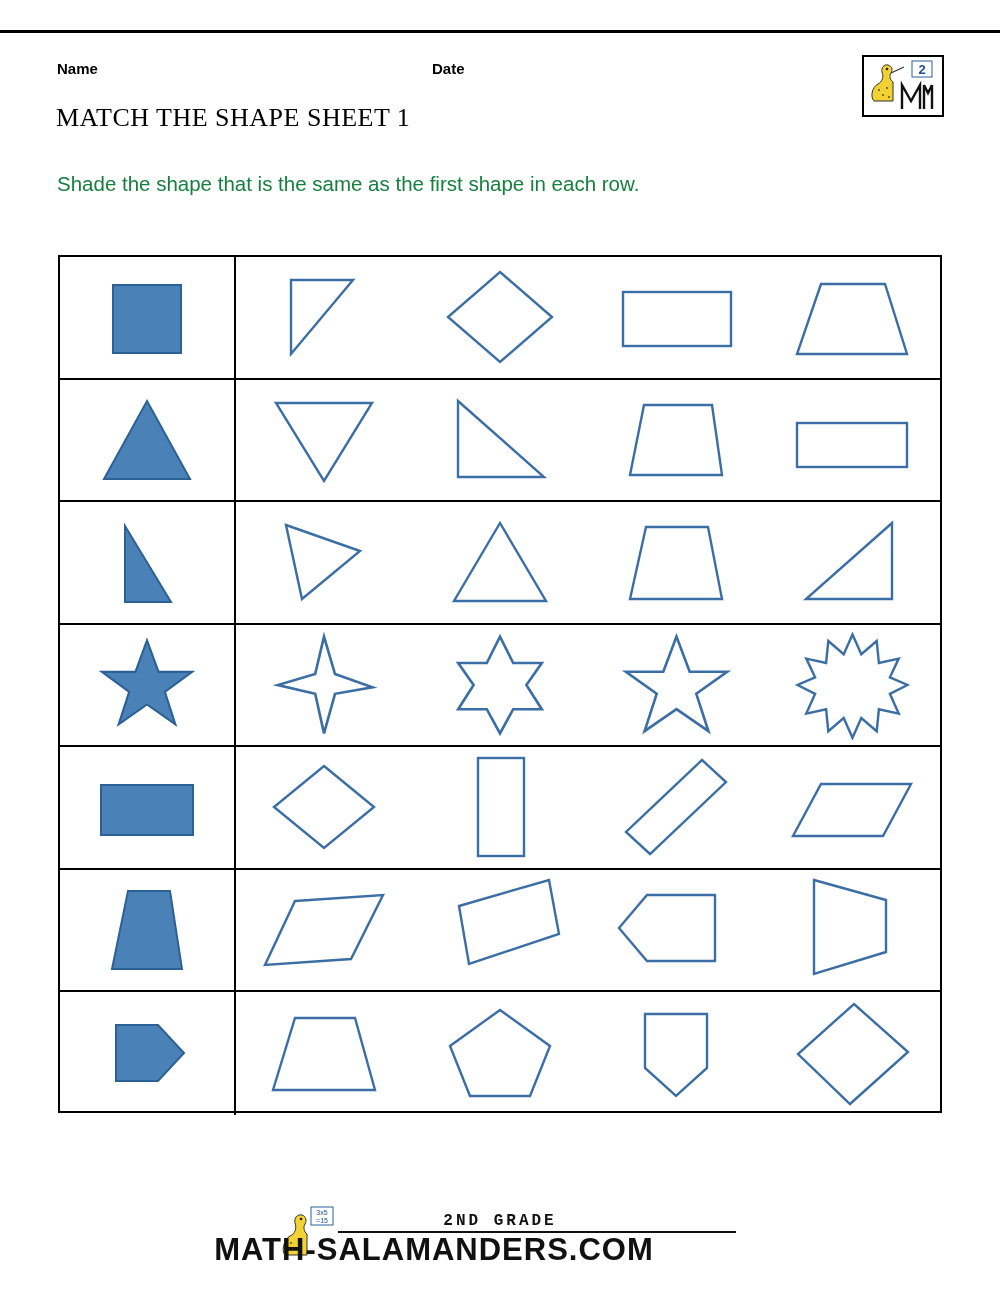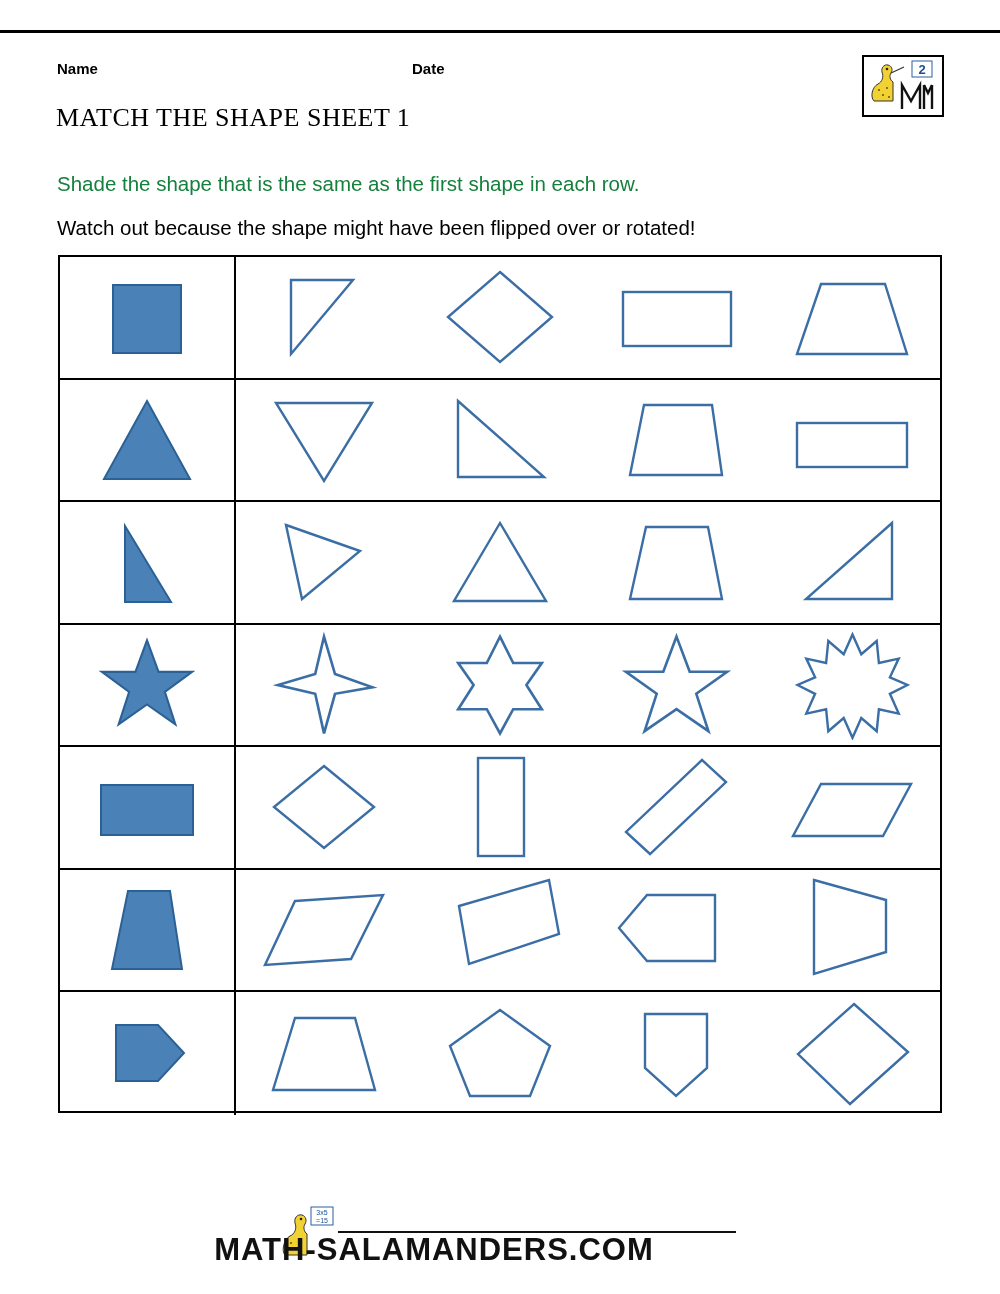--- a/index.html
+++ b/index.html
@@ -34,21 +34,21 @@
   .name-label {
     position: absolute;
     left: 57px;
     top: 60px;
     font-size: 15px;
     font-weight: bold;
     font-family: "Liberation Sans", sans-serif;
   }
   .date-label {
     position: absolute;
-    left: 412px;
+    left: 432px;
     top: 60px;
     font-size: 15px;
     font-weight: bold;
     font-family: "Liberation Sans", sans-serif;
   }
   .logo-box {
     position: absolute;
     right: 56px;
     top: 55px;
     width: 82px;
@@ -190,21 +190,20 @@
         <path d="M38 52 L38 28 L47 44 L56 28 L56 52"></path>
         <path d="M60 52 L60 28"></path>
         <path d="M68 52 L68 28"></path>
         <path d="M60 28 L64 36 L68 28"></path>
       </g>
     </svg>
   </div>
 
   <div class="title">MATCH THE SHAPE SHEET 1</div>
   <div class="instr1">Shade the shape that is the same as the first shape in each row.</div>
-  <div class="instr2">Watch out because the shape might have been flipped over or rotated!</div>
 
   <div class="grid">
 
     <div class="row">
       <div class="cell-key">
         <svg width="100" height="100" viewBox="0 0 100 100">
           <rect x="16" y="18" width="68" height="68" fill="#4a82b8" stroke="#2c6196" stroke-width="2"></rect>
         </svg>
       </div>
       <div class="cell-opts">
@@ -419,15 +418,16 @@
       <circle cx="24" cy="14" r="1.3" fill="#222"></circle>
       <circle cx="14" cy="38" r="1.1" fill="#6b5a10"></circle>
       <circle cx="19" cy="44" r="1.1" fill="#6b5a10"></circle>
       <circle cx="24" cy="36" r="1.1" fill="#6b5a10"></circle>
       <rect x="34" y="2" width="22" height="18" fill="#fff" stroke="#2b5fa0" stroke-width="1"></rect>
       <text x="45" y="10" font-family="Liberation Sans, sans-serif" font-size="7" fill="#1b4f90" text-anchor="middle">3x5</text>
       <text x="45" y="18" font-family="Liberation Sans, sans-serif" font-size="7" fill="#1b4f90" text-anchor="middle">=15</text>
     </svg>
   </div>
   <div class="footer-line"></div>
+  <div class="footer-grade">2ND GRADE</div>
   <div class="footer-url">MATH-SALAMANDERS.COM</div>
 
 </div>
 
 </body></html>

